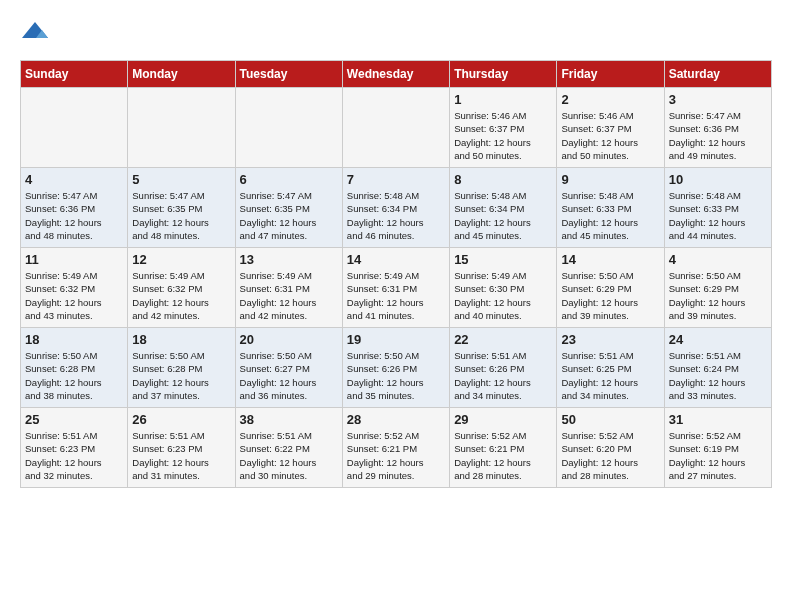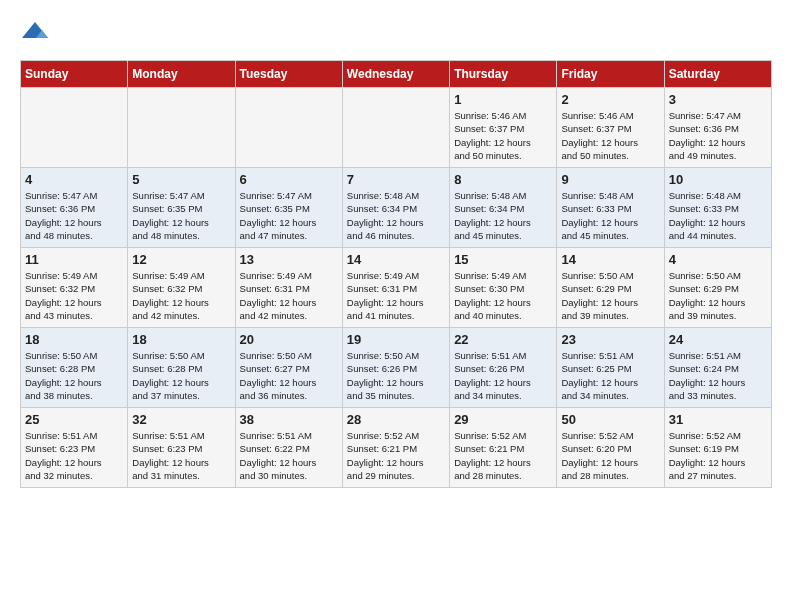--- a/index.html
+++ b/index.html
@@ -299,21 +299,21 @@
       </tr>
       <tr>
         <td>
           <span class="day-num">25</span>
           <div class="cell-info" style="white-space: pre-line;">Sunrise: 5:51 AM
 Sunset: 6:23 PM
 Daylight: 12 hours
 and 32 minutes.</div>
         </td>
         <td>
-          <span class="day-num">32</span>
+          <span class="day-num">26</span>
           <div class="cell-info" style="white-space: pre-line;">Sunrise: 5:51 AM
 Sunset: 6:23 PM
 Daylight: 12 hours
 and 31 minutes.</div>
         </td>
         <td>
           <span class="day-num">38</span>
           <div class="cell-info" style="white-space: pre-line;">Sunrise: 5:51 AM
 Sunset: 6:22 PM
 Daylight: 12 hours

